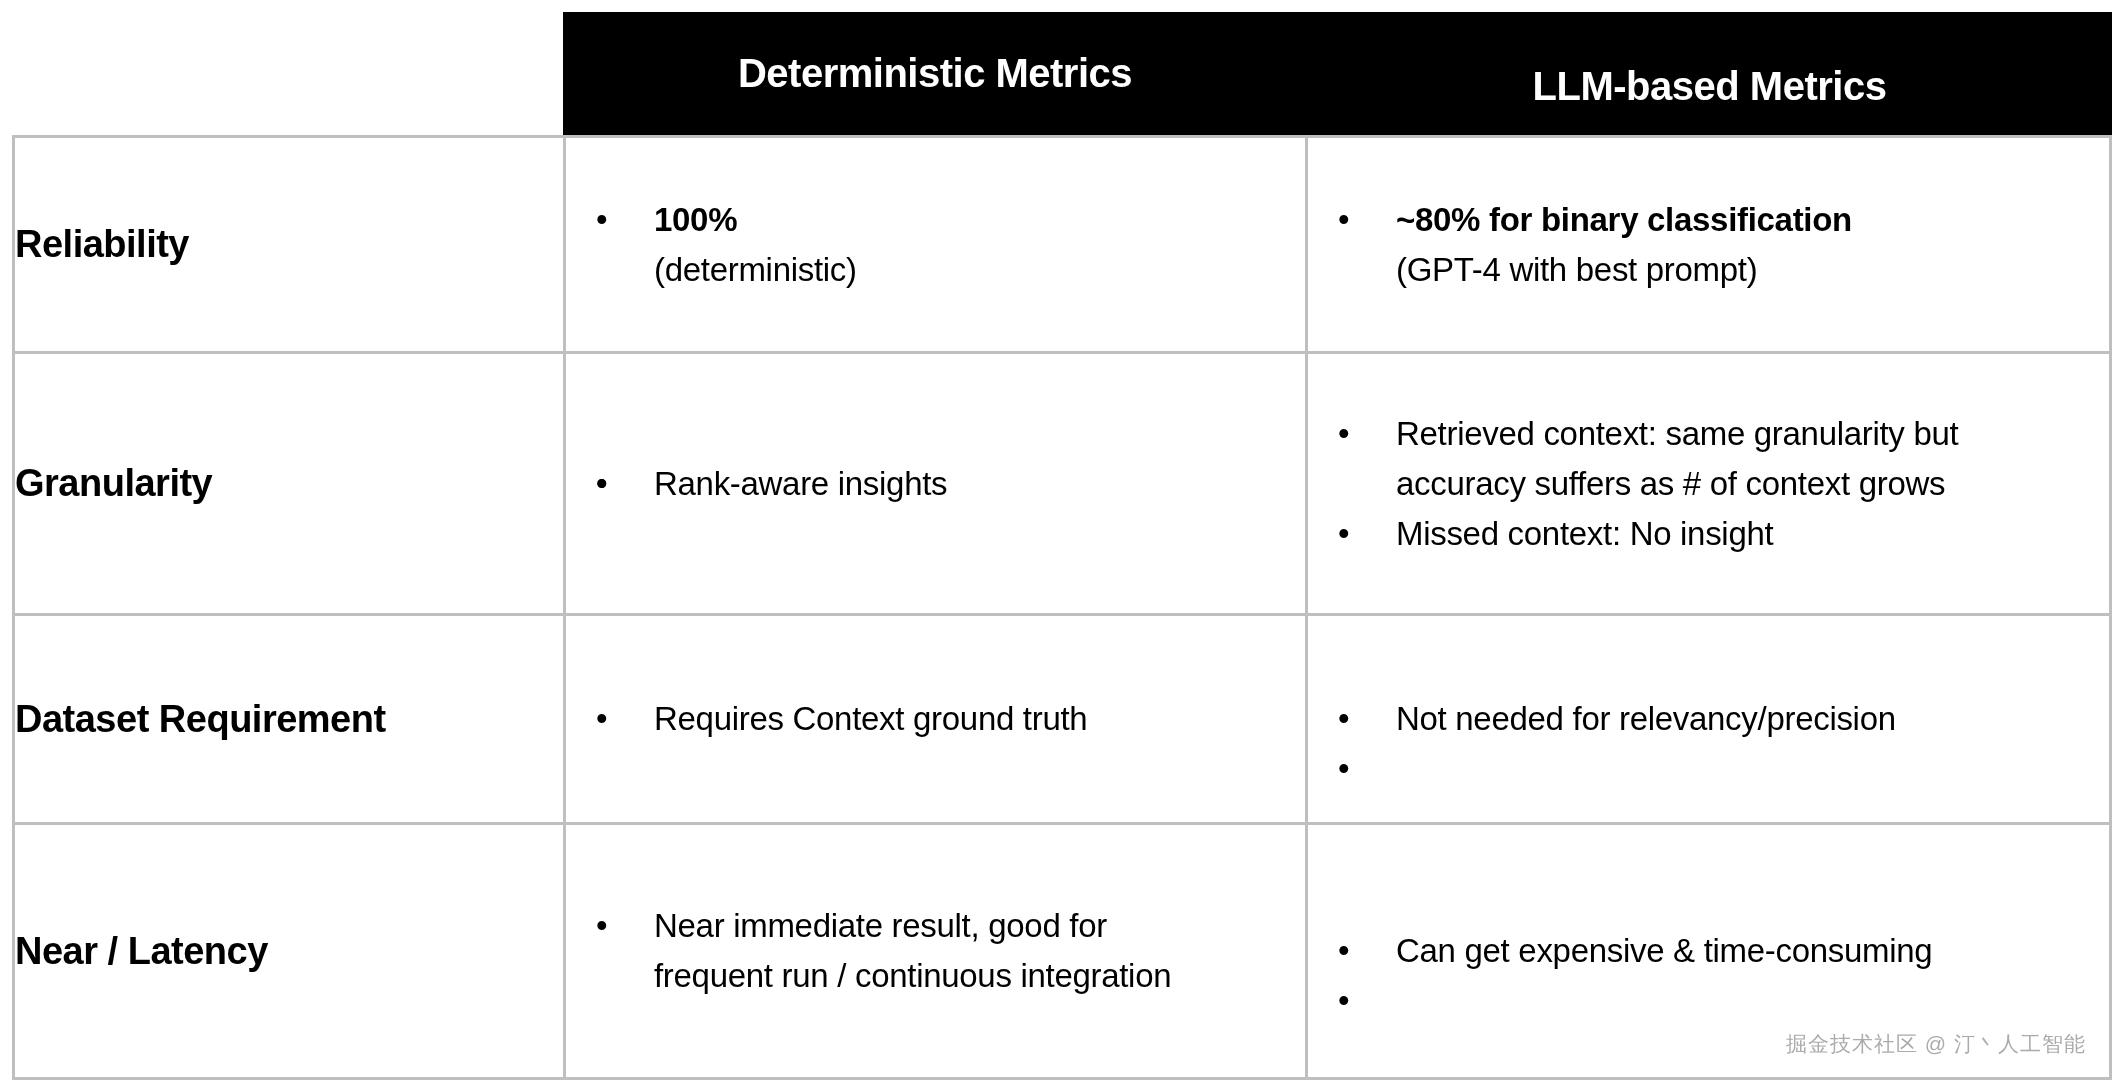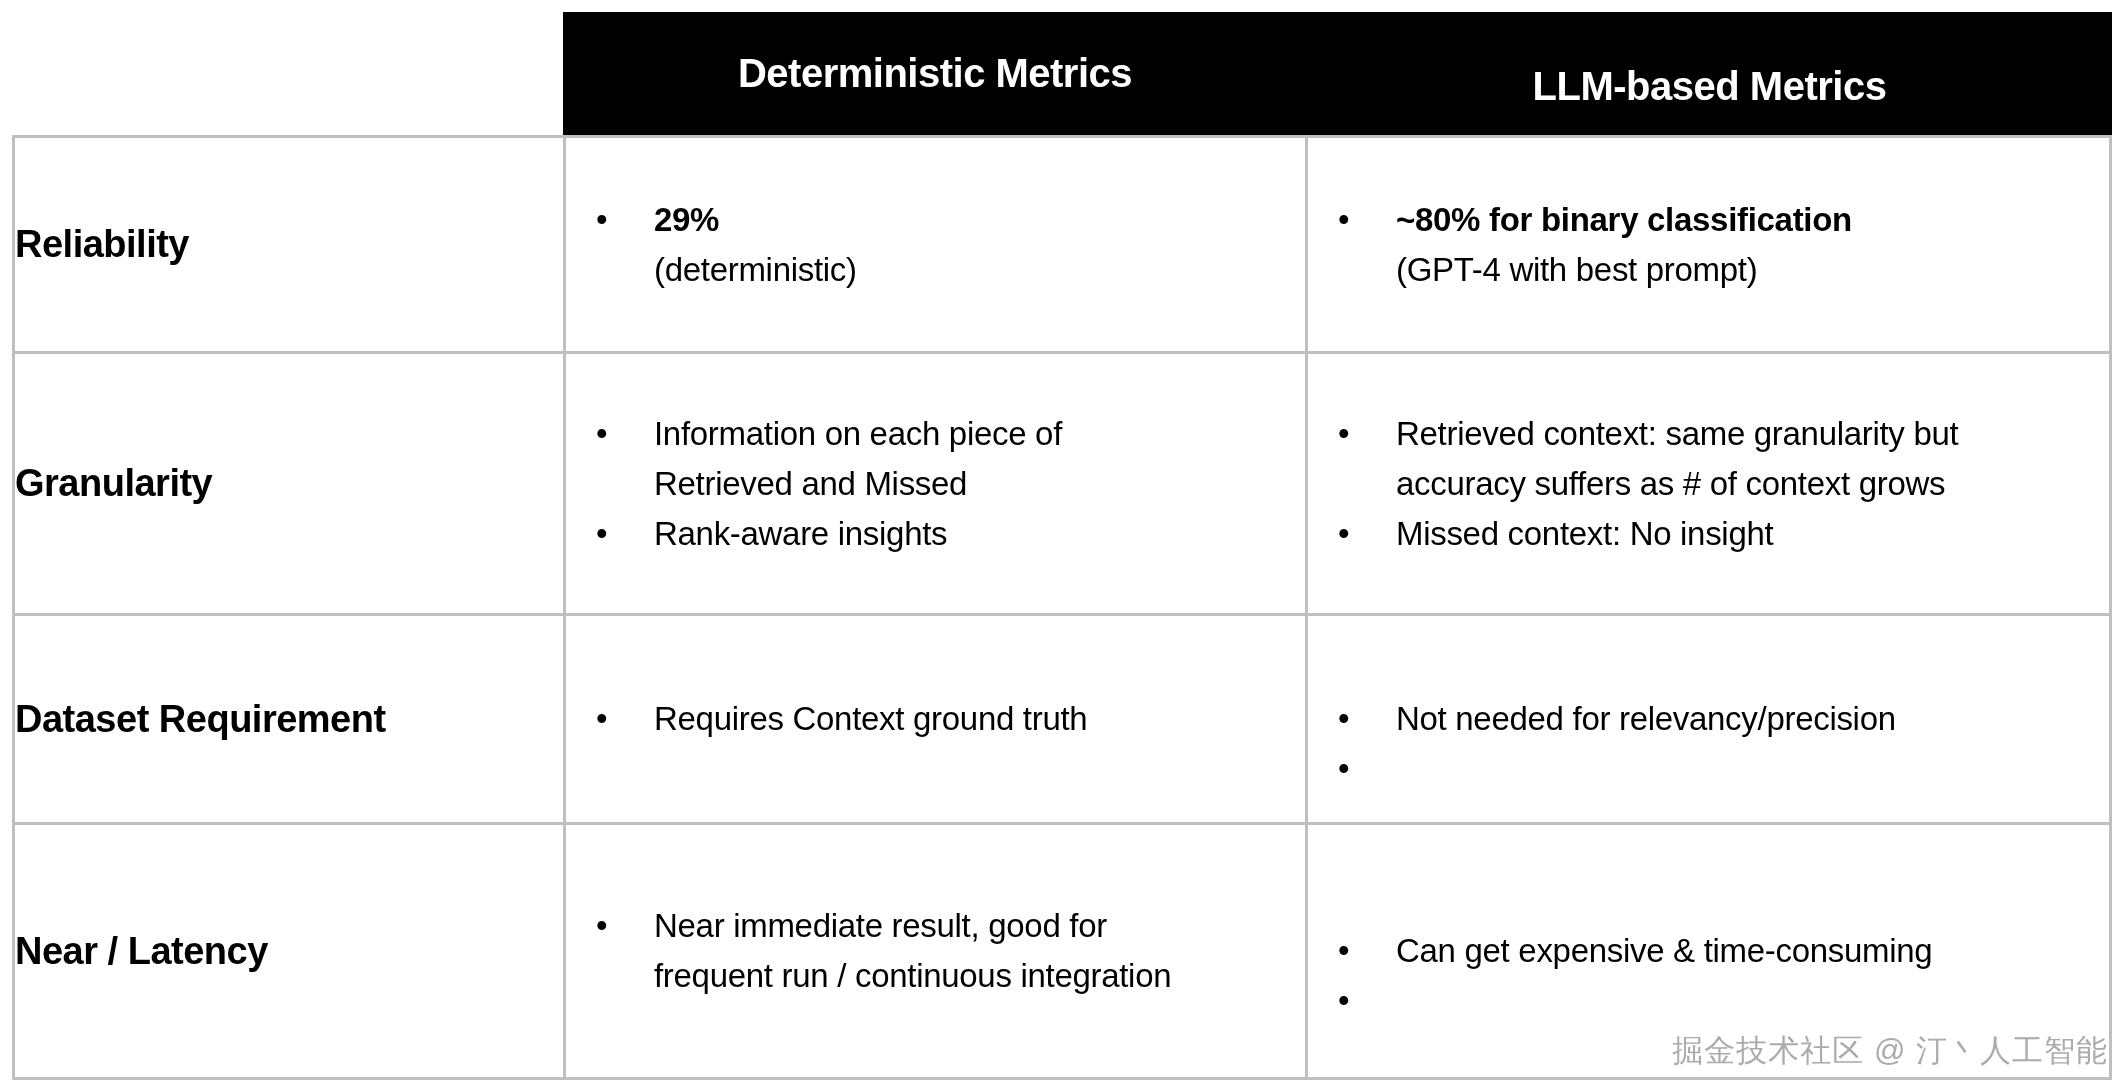--- a/index.html
+++ b/index.html
@@ -86,23 +86,23 @@
     position: absolute;
     left: 30px;
     top: 0;
     line-height: 50px;
   }
   .li-text, .line { display: block; white-space: pre-line; }
   b.line { font-weight: bold; }
   
   .watermark {
     position: absolute;
-    right: 16px;
+    right: 38px;
     top: 1030px;
-    font-size: 31px;
+    font-size: 21px;
     color: var(--watermark);
     text-shadow: 2px 2px 0 rgba(255,255,255,0.95);
     letter-spacing: 1px;
   }
 </style>
 </head>
 <body>
 
 <div class="canvas">
 
@@ -111,40 +111,38 @@
     <div class="header-cell llm">LLM-based Metrics</div>
   </div>
 
   <div class="table-body">
 
     <div class="cell label">Reliability</div>
     <div class="cell">
       <ul class="bullets">
         <li>
           <span class="bullet">•</span>
-          <span class="li-text"><b class="line">29%</b><span class="line">(deterministic)</span></span>
+          <span class="li-text"><b class="line">100%</b><span class="line">(deterministic)</span></span>
         </li>
       </ul>
     </div>
     <div class="cell last-col">
       <ul class="bullets">
         <li>
           <span class="bullet">•</span>
           <span class="li-text"><b class="line">~80% for binary classification</b><span class="line">(GPT-4 with best prompt)</span></span>
         </li>
       </ul>
     </div>
 
     <div class="cell label">Granularity</div>
     <div class="cell">
       <ul class="bullets">
         <li>
           <span class="bullet">•</span>
-          <span class="li-text">Information on each piece of
-Retrieved and Missed</span>
         </li>
         <li>
           <span class="bullet">•</span>
           <span class="li-text">Rank-aware insights</span>
         </li>
       </ul>
     </div>
     <div class="cell last-col">
       <ul class="bullets">
         <li>

